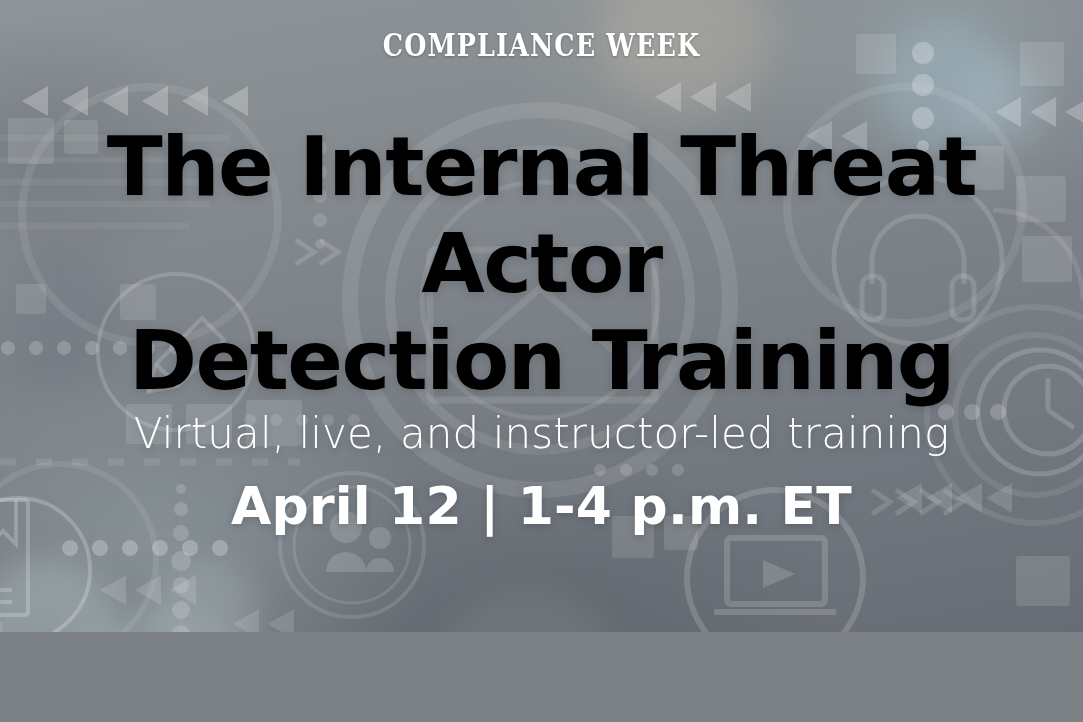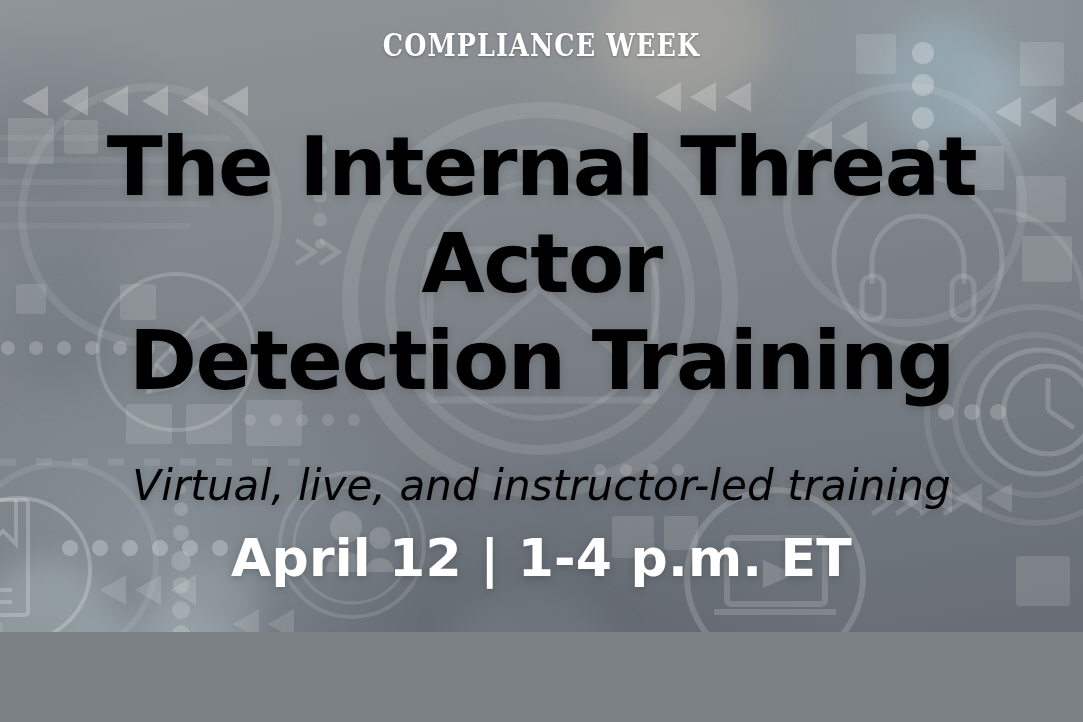--- a/index.html
+++ b/index.html
@@ -84,29 +84,27 @@
     font-weight:700;
     font-size:82px;
     line-height:97px;
     letter-spacing:-1.5px;
     color:#000000;
     text-shadow:0 2px 8px rgba(40,44,50,0.22);
   }
   .headline .hl-line { display:block; }
 
   .subtitle {
-    margin-top:52px;
     font-family:"DejaVu Sans", sans-serif;
     font-weight:300;
     font-size:42px;
     line-height:50px;
     letter-spacing:0.1px;
-    color:#000000;
+    color:#ffffff;
     text-shadow:0 2px 7px rgba(40,44,50,0.25);
-    font-style:italic;
   }
 
   .datetime {
     margin-top:22px;
     font-family:"DejaVu Sans", sans-serif;
     font-weight:700;
     font-size:52px;
     line-height:50px;
     letter-spacing:0.2px;
     color:#ffffff;

